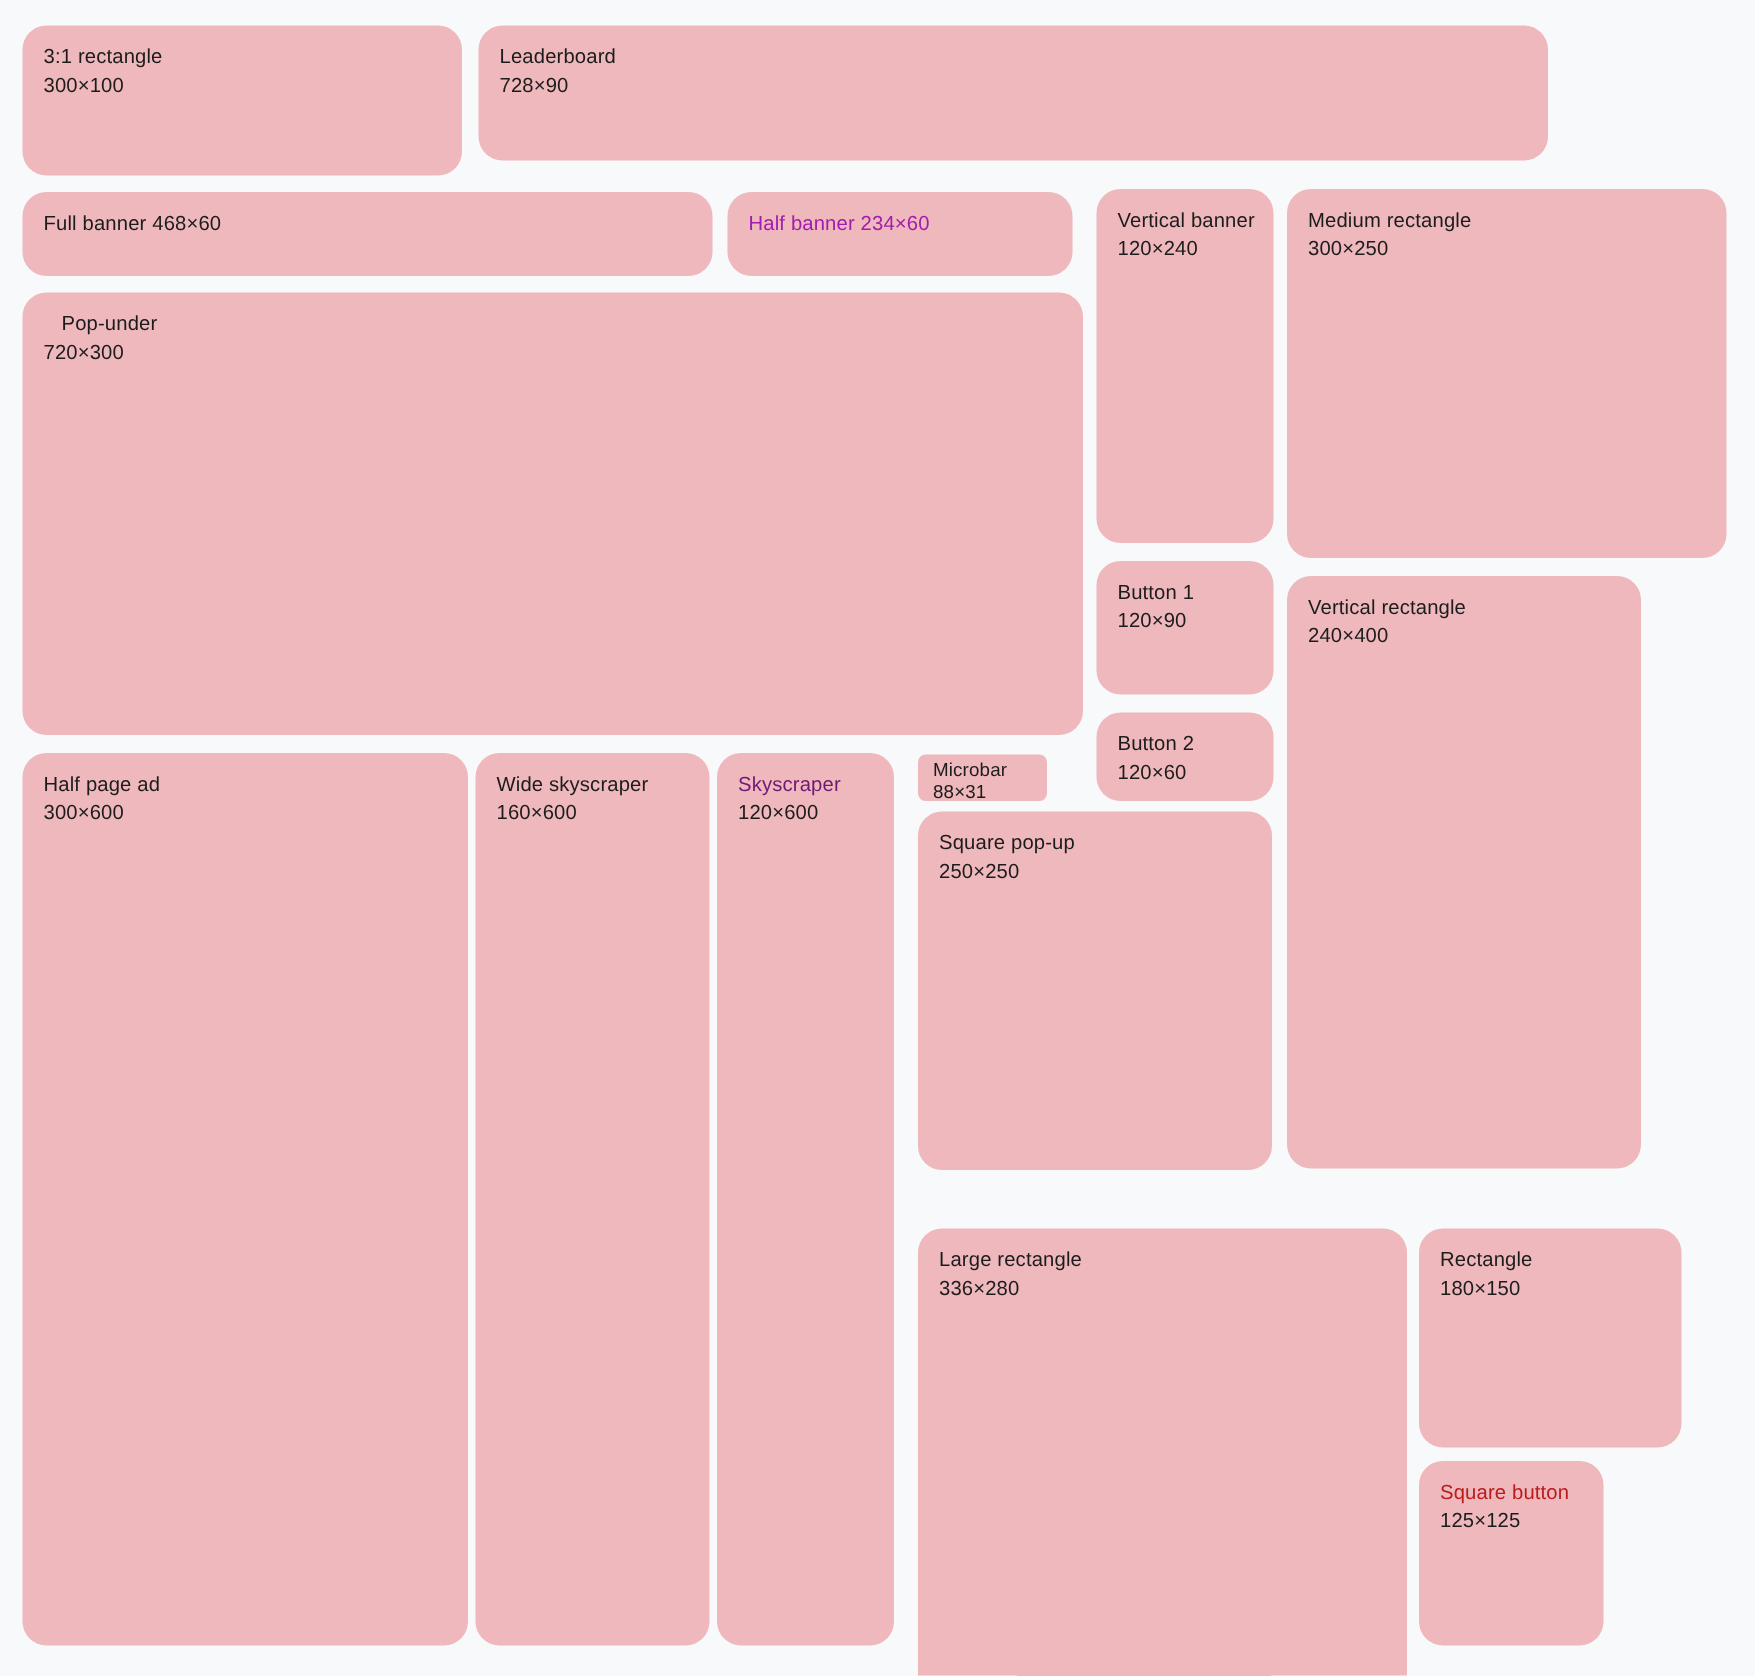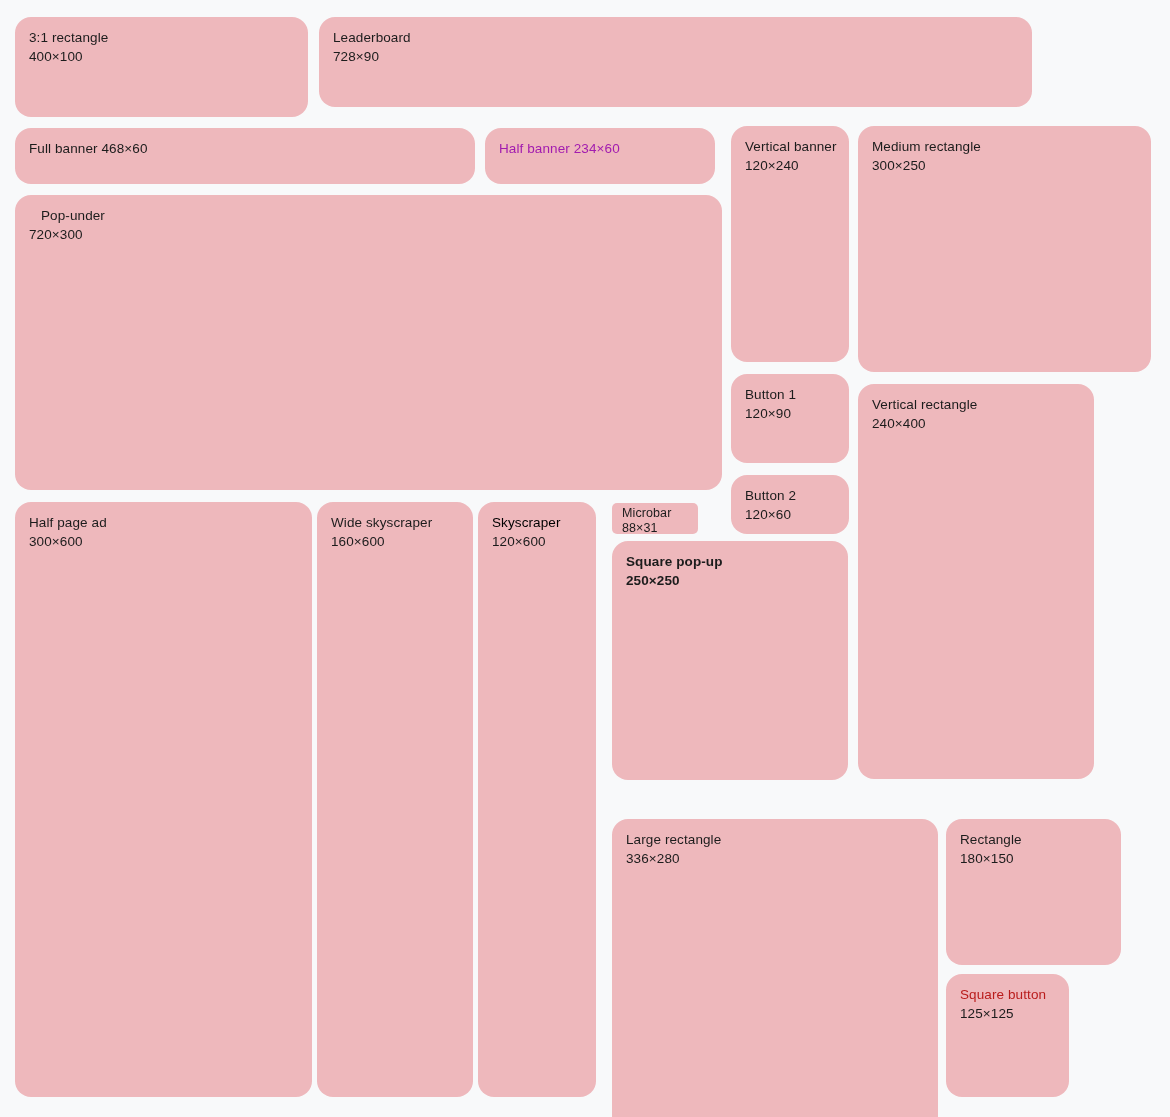--- a/index.html
+++ b/index.html
@@ -51,21 +51,21 @@
     font-size: 12.5px;
     line-height: 15px;
   }
 </style>
 </head>
 <body style="background: rgb(248, 249, 250);">
 
 <div id="canvas" style="width: 1170px; height: 1117px; background: rgb(248, 249, 250);">
     <div class="ad-box" style="left: 15px; top: 17px; width: 293px; height: 100px; background: rgb(238, 184, 188);">
       <span class="ad-label" style="color: rgb(28, 28, 28);">3:1 rectangle</span>
-      <span class="ad-dims" style="color: rgb(28, 28, 28);">400×100</span>
+      <span class="ad-dims" style="color: rgb(28, 28, 28);">300×100</span>
     </div>
     <div class="ad-box" style="left: 319px; top: 17px; width: 713px; height: 90px; background: rgb(238, 184, 188);">
       <span class="ad-label" style="color: rgb(28, 28, 28);">Leaderboard</span>
       <span class="ad-dims" style="color: rgb(28, 28, 28);">728×90</span>
     </div>
     <div class="ad-box" style="left: 15px; top: 128px; width: 460px; height: 56px; background: rgb(238, 184, 188);">
       <span class="ad-label" style="color: rgb(28, 28, 28);">Full banner 468×60</span>
     </div>
     <div class="ad-box" style="left: 485px; top: 128px; width: 230px; height: 56px; background: rgb(238, 184, 188);">
       <span class="ad-label" style="color: #a21caf;">Half banner 234×60</span>
@@ -100,24 +100,24 @@
     </div>
     <div class="ad-box" style="left: 15px; top: 502px; width: 297px; height: 595px; background: rgb(238, 184, 188);">
       <span class="ad-label" style="color: rgb(28, 28, 28);">Half page ad</span>
       <span class="ad-dims" style="color: rgb(28, 28, 28);">300×600</span>
     </div>
     <div class="ad-box" style="left: 317px; top: 502px; width: 156px; height: 595px; background: rgb(238, 184, 188);">
       <span class="ad-label" style="color: rgb(28, 28, 28);">Wide skyscraper</span>
       <span class="ad-dims" style="color: rgb(28, 28, 28);">160×600</span>
     </div>
     <div class="ad-box" style="left: 478px; top: 502px; width: 118px; height: 595px; background: rgb(238, 184, 188);">
-      <span class="ad-label" style="color: #000000;">Skyscraper</span>
+      <span class="ad-label" style="color: #701a75;">Skyscraper</span>
       <span class="ad-dims" style="color: rgb(28, 28, 28);">120×600</span>
     </div>
-    <div class="ad-box" style="left: 612px; top: 541px; width: 236px; height: 239px; background: rgb(238, 184, 188); font-weight: bold;">
+    <div class="ad-box" style="left: 612px; top: 541px; width: 236px; height: 239px; background: rgb(238, 184, 188);">
       <span class="ad-label" style="color: rgb(28, 28, 28);">Square pop-up</span>
       <span class="ad-dims" style="color: rgb(28, 28, 28);">250×250</span>
     </div>
     <div class="ad-box" style="left: 612px; top: 819px; width: 326px; height: 342px; background: rgb(238, 184, 188);">
       <span class="ad-label" style="color: rgb(28, 28, 28);">Large rectangle</span>
       <span class="ad-dims" style="color: rgb(28, 28, 28);">336×280</span>
     </div>
     <div class="ad-box" style="left: 946px; top: 819px; width: 175px; height: 146px; background: rgb(238, 184, 188);">
       <span class="ad-label" style="color: rgb(28, 28, 28);">Rectangle</span>
       <span class="ad-dims" style="color: rgb(28, 28, 28);">180×150</span>

